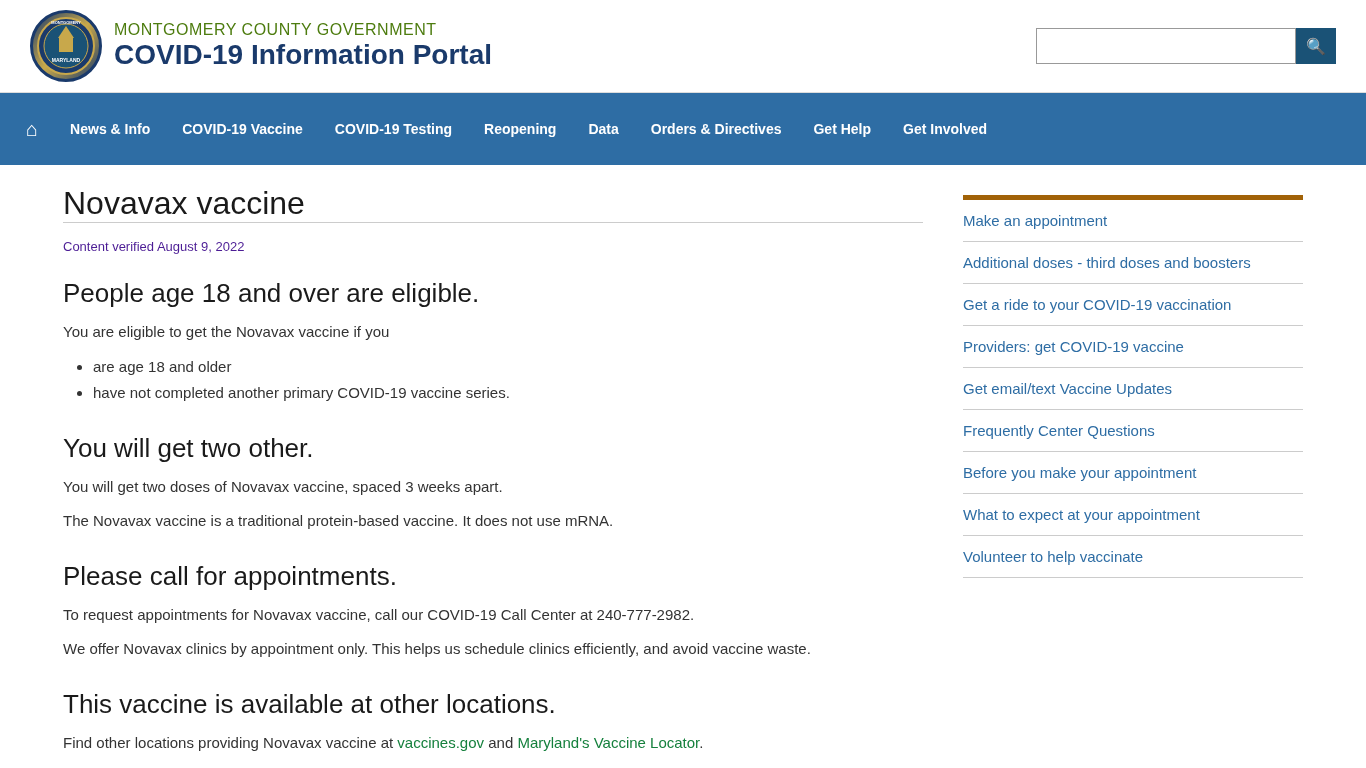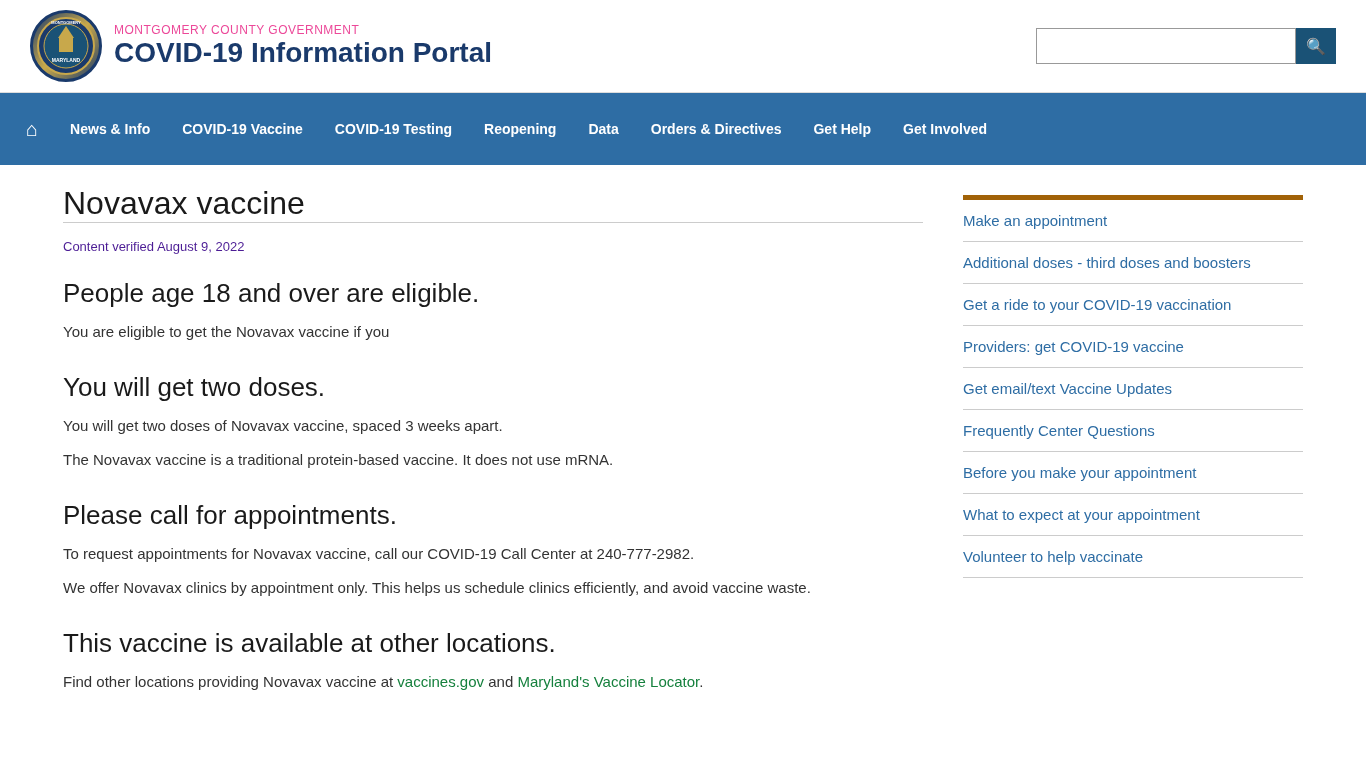--- a/index.html
+++ b/index.html
@@ -29,22 +29,22 @@
       align-items: center;
       justify-content: center;
       font-size: 9px;
       color: #fff;
       text-align: center;
       font-weight: bold;
       flex-shrink: 0;
     }
     .header-text {}
     .header-gov {
-      font-size: 12px;
-      color: #ec4899;
+      font-size: 16px;
+      color: #4d7c0f;
       letter-spacing: 0.5px;
       text-transform: uppercase;
     }
     .header-title {
       font-size: 28px;
       font-weight: bold;
       color: #1a3a6b;
     }
     .header-search {
       display: flex;
@@ -210,24 +210,28 @@
 </nav>
 
 <div class="main-container">
   <main class="content">
     <h1 class="page-title">Novavax vaccine</h1>
     <p class="content-verified">Content verified August 9, 2022</p>
 
     <div class="section-block">
       <h2 class="section-heading">People age 18 and over are eligible.</h2>
       <p class="section-text">You are eligible to get the Novavax vaccine if you</p>
-    </div>
-
-    <div class="section-block">
-      <h2 class="section-heading">You will get two doses.</h2>
+      <ul class="section-list">
+        <li>are age 18 and older</li>
+        <li>have not completed another primary COVID-19 vaccine series.</li>
+      </ul>
+    </div>
+
+    <div class="section-block">
+      <h2 class="section-heading">You will get two other.</h2>
       <p class="section-text">You will get two doses of Novavax vaccine, spaced 3 weeks apart.</p>
       <p class="section-text">The Novavax vaccine is a traditional protein-based vaccine. It does not use mRNA.</p>
     </div>
 
     <div class="section-block">
       <h2 class="section-heading">Please call for appointments.</h2>
       <p class="section-text">To request appointments for Novavax vaccine, call our COVID-19 Call Center at 240-777-2982.</p>
       <p class="section-text">We offer Novavax clinics by appointment only. This helps us schedule clinics efficiently, and avoid vaccine waste.</p>
     </div>
 

